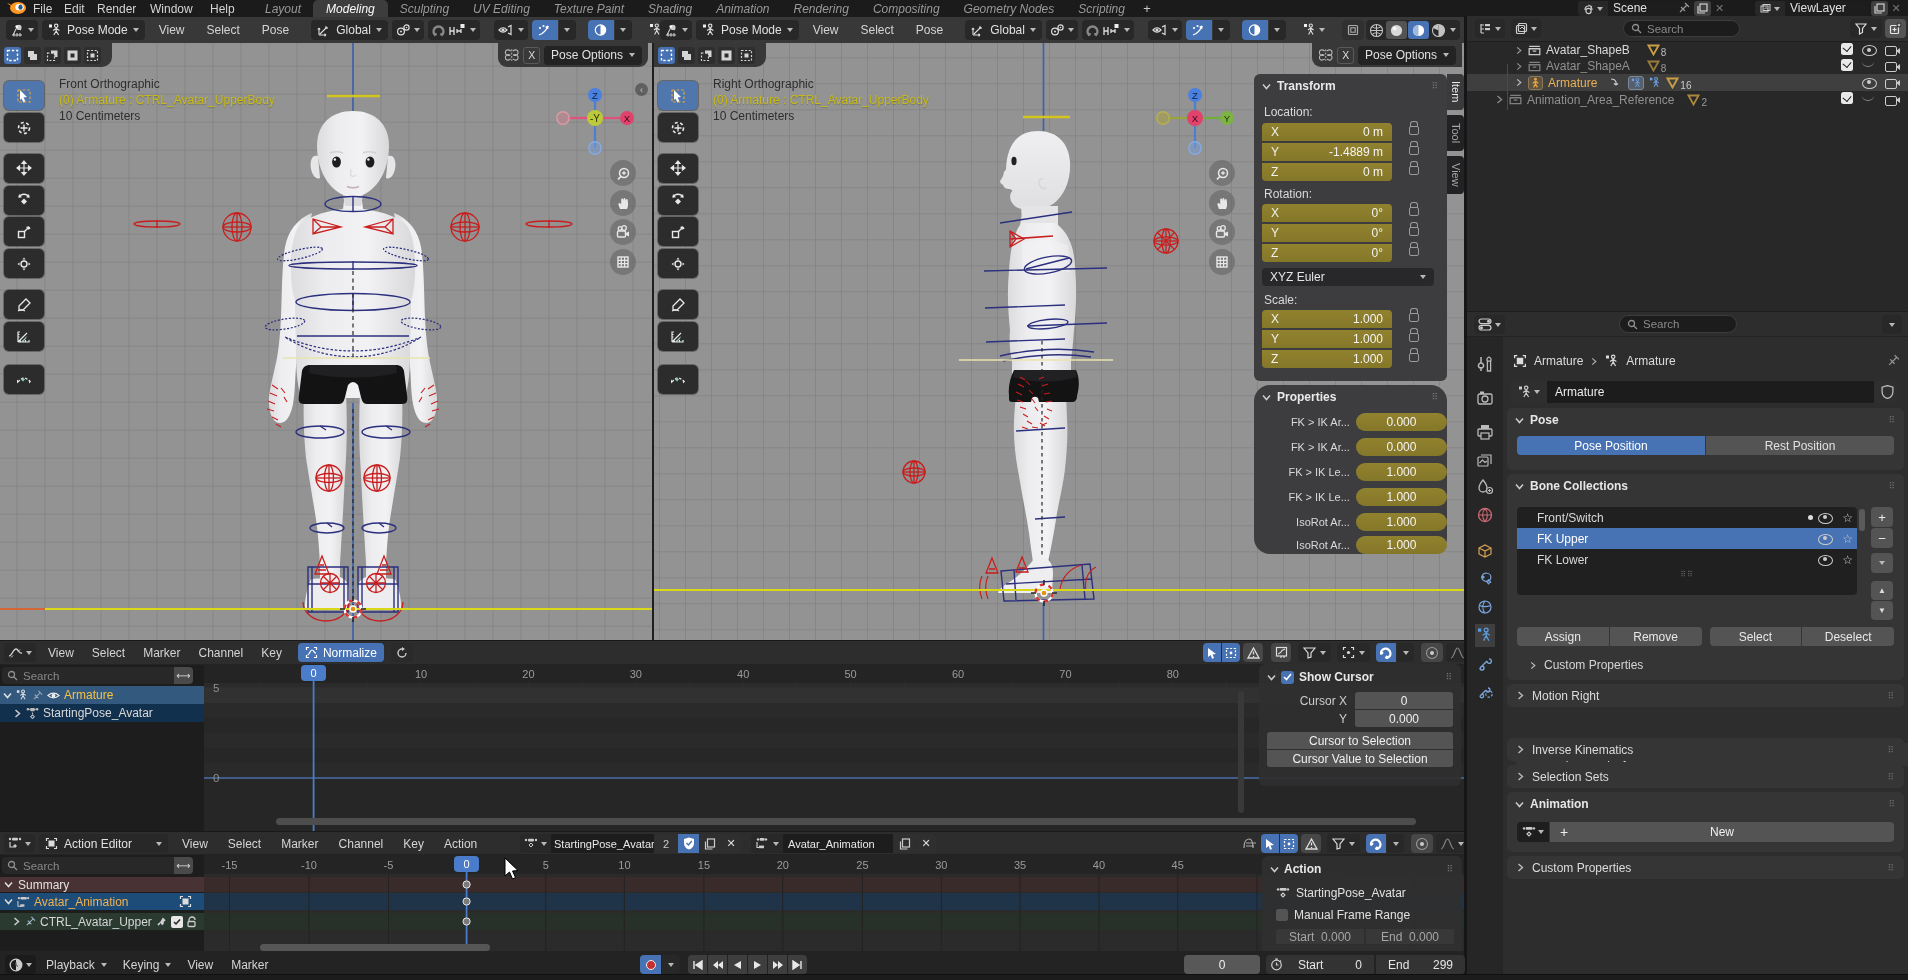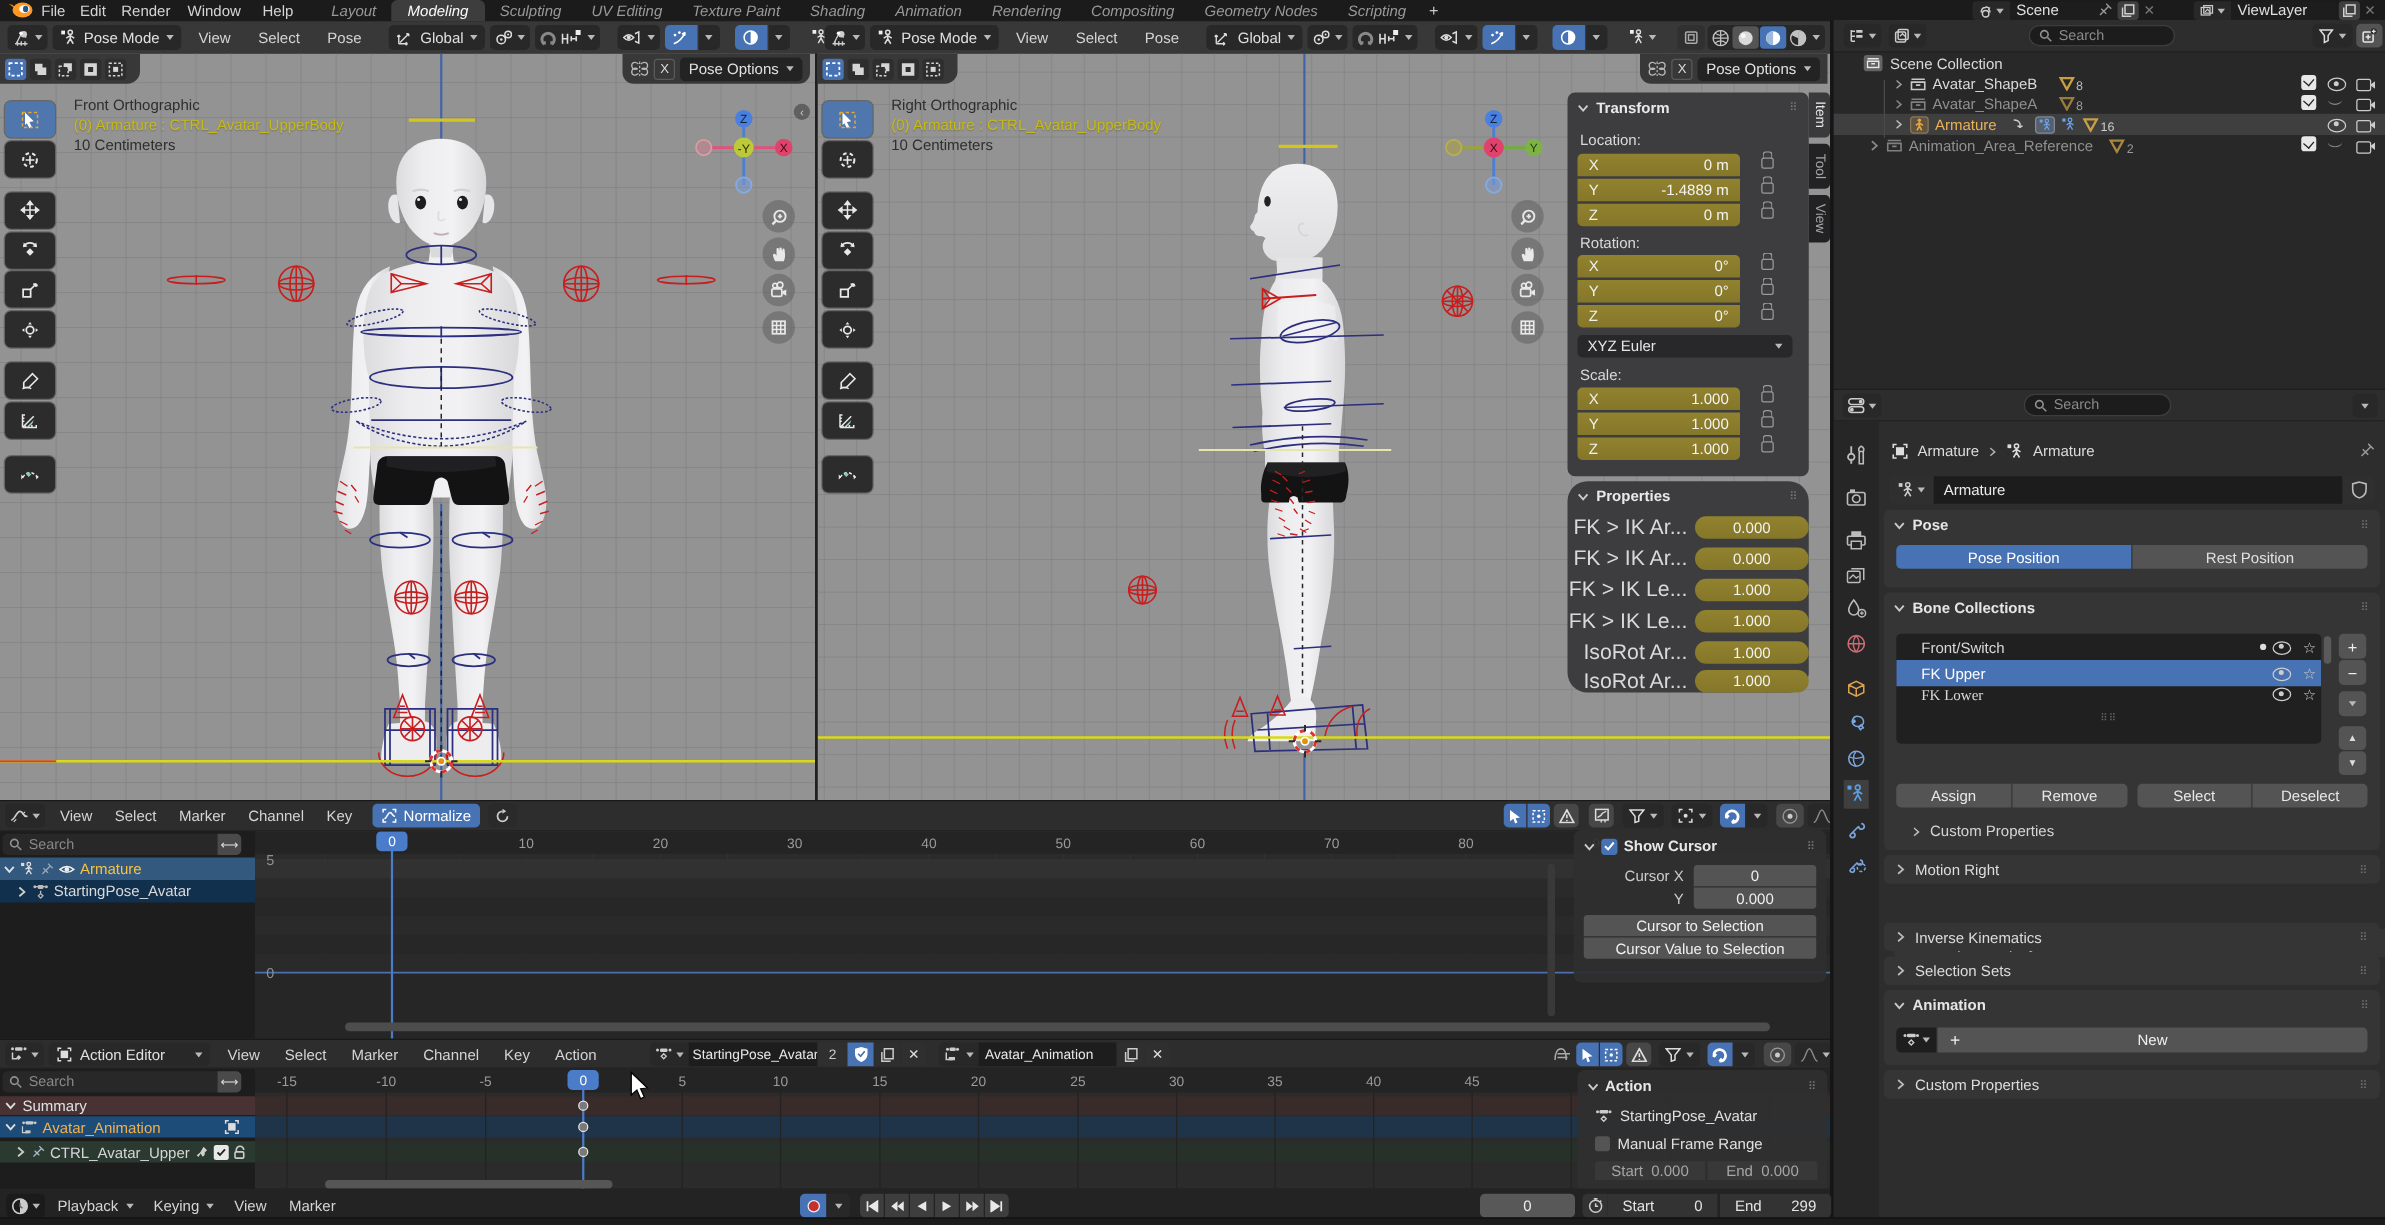--- a/index.html
+++ b/index.html
@@ -21,21 +21,21 @@
   .cam::after{content:"";position:absolute;width:0;height:0;right:0;top:3.5px;border-top:3.5px solid transparent;border-bottom:3.5px solid transparent;border-right:4px solid #ccc;}
   .star{color:#ccc;font-size:12px;}
   .cpanel{width:397px;height:23px;background:#353535;border-radius:5px;display:flex;align-items:center;gap:7px;padding:0 9px;color:#dcdcdc;font-size:12px;}
   .cpanel .dots{margin-left:auto;color:#6f6f6f;font-size:9px;letter-spacing:1px;}
   .olv{position:absolute;width:130px;height:18px;background:linear-gradient(#90822e,#857729);display:flex;align-items:center;justify-content:space-between;padding:0 9px;color:#f4f4f4;margin:0;}
   .olv span:first-child{color:#f0f0ec;}
   .lock{position:absolute;width:10px;height:9px;border:1.3px solid #9a9a9a;border-radius:2px;}
   .lock::before{content:"";position:absolute;left:0px;top:-6px;width:6px;height:5px;border:1.3px solid #9a9a9a;border-bottom:none;border-radius:3px 3px 0 0;}
   .vtab{position:absolute;left:0;width:17px;border-radius:0 4px 4px 0;writing-mode:vertical-rl;display:flex;align-items:center;justify-content:center;font-size:11px;}
   .fkrow{position:absolute;left:0;width:193px;height:18px;display:flex;align-items:center;}
-  .fkrow>span{width:106px;text-align:right;color:#d9d9d9;padding-right:6px;font-size:17px;white-space:nowrap;overflow:hidden;}
+  .fkrow>span{width:106px;text-align:right;color:#d9d9d9;padding-right:6px;font-size:11px;white-space:nowrap;overflow:hidden;}
   .fkrow .fkval{width:95px;height:18px;background:linear-gradient(#90822e,#857729);border-radius:9px;color:#f4f4f4;display:flex;align-items:center;justify-content:center;}
 </style></head>
 <body>
 <div id="root">
 
 <div class="abs" id="topbar" style="left:0;top:0;width:1908px;height:17px;background:#1b1b1b;">
   <svg class="abs" style="left:6px;top:1px;" width="21" height="14" viewBox="0 0 21 14">
     <ellipse cx="12" cy="7" rx="8" ry="6" fill="#ff9822"></ellipse>
     <ellipse cx="13.5" cy="6.2" rx="4.2" ry="3.2" fill="#fff"></ellipse>
     <ellipse cx="14.5" cy="6.2" rx="2.1" ry="2.6" fill="#265787"></ellipse>
@@ -1557,28 +1557,20 @@
               <rect x="1.5" y="3.5" width="8" height="8" rx="1" fill="none" stroke="#e8e8e8" stroke-width="1.2"></rect>
               <path d="M5.5,5.5 L5.5,9.5 M3.5,7.5 L7.5,7.5" stroke="#e8e8e8" stroke-width="1.2"></path>
               <circle cx="10" cy="3" r="2.5" fill="#2d2d2d"></circle>
               <path d="M10,1.5 L10,4.5 M8.5,3 L11.5,3" stroke="#e8e8e8" stroke-width="1"></path>
             </svg>
       </div>
     </div>
   </div>
 
   <div class="abs" style="left:0;top:26px;width:441px;height:269px;font-size:12px;color:#d9d9d9;">
-    <div style="height:17px;display:flex;align-items:center;padding-left:24px;gap:6px;">
-      <div style="width:15px;height:13px;background:#636363;border-radius:2.5px;display:flex;align-items:center;justify-content:center;">
-            <svg width="11" height="9" viewBox="0 0 11 9">
-              <path d="M1,1 L10,1 M1,3 L10,3 L10,8 L1,8 Z M4,5 L7,5" stroke="#e8e8e8" stroke-width="1.1" fill="none"></path>
-            </svg>
-          </div>
-      <span>Scene Collection</span>
-    </div>
     <div style="height:16px;display:flex;align-items:center;padding-left:48px;gap:5px;position:relative;">
       <svg width="8" height="9" viewBox="0 0 9 9">
             <path d="M2.5,1 L6.5,4.5 L2.5,8" fill="none" stroke="#999" stroke-width="1.4"></path>
           </svg>
       <svg width="13" height="11" viewBox="0 0 11 9">
             <path d="M1,1 L10,1 M1,3 L10,3 L10,8 L1,8 Z M4,5 L7,5" stroke="#c9c9c9" stroke-width="1.1" fill="none"></path>
           </svg>
       <span>Avatar_ShapeB</span>
       <svg width="13" height="12" viewBox="0 0 13 12" style="margin-left:12px;">
             <path d="M1.5,1.5 L11.5,1.5 L6.5,10.5 Z" fill="none" stroke="#c99f45" stroke-width="1.8"></path>
@@ -1816,21 +1808,21 @@
         <span>Front/Switch</span>
         <span style="position:absolute;right:44px;width:5px;height:5px;background:#ddd;border-radius:50%;"></span>
         <span style="position:absolute;right:24px;" class="eye"></span>
         <span class="star" style="position:absolute;right:4px;">☆</span>
       </div>
       <div style="height:21px;display:flex;align-items:center;padding:0 8px 0 20px;background:#4772b3;color:#fff;font-size:12px;position:relative;">
         <span>FK Upper</span>
         <span style="position:absolute;right:24px;" class="eye"></span>
         <span class="star" style="position:absolute;right:4px;">☆</span>
       </div>
-      <div style="height:21px;display:flex;padding:0 8px 0 20px;color:#d8d8d8;font-size:12px;position:relative;font-family:Liberation Serif, serif;">
+      <div style="height:21px;display:flex;align-items:center;padding:0 8px 0 20px;color:#d8d8d8;font-size:12px;position:relative;">
         <span>FK Lower</span>
         <span style="position:absolute;right:24px;" class="eye"></span>
         <span class="star" style="position:absolute;right:4px;">☆</span>
       </div>
       <div style="text-align:center;color:#666;font-size:8px;letter-spacing:1px;">⠿⠿</div>
     </div>
     <div class="abs" style="left:352px;top:35px;width:6px;height:22px;background:#5a5a5a;border-radius:3px;"></div>
     <div class="abs" style="left:364px;top:33px;width:22px;height:20px;background:#545454;border-radius:4px;color:#eee;display:flex;align-items:center;justify-content:center;font-size:13px;">+</div>
     <div class="abs" style="left:364px;top:54px;width:22px;height:20px;background:#545454;border-radius:4px;color:#eee;display:flex;align-items:center;justify-content:center;font-size:13px;">−</div>
     <div class="abs" style="left:364px;top:79px;width:22px;height:20px;background:#545454;border-radius:4px;display:flex;align-items:center;justify-content:center;">

